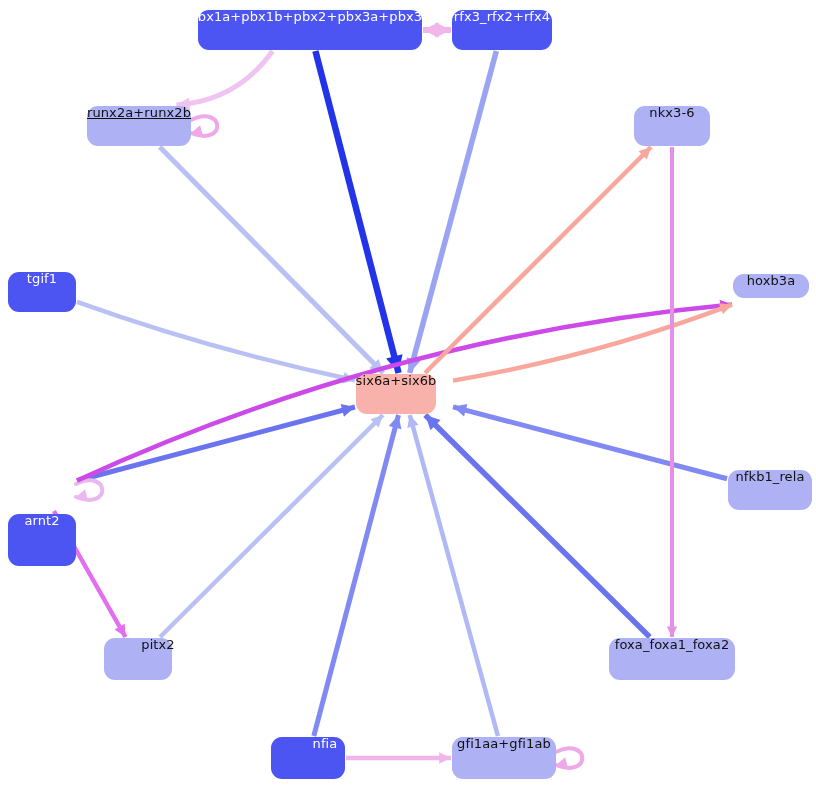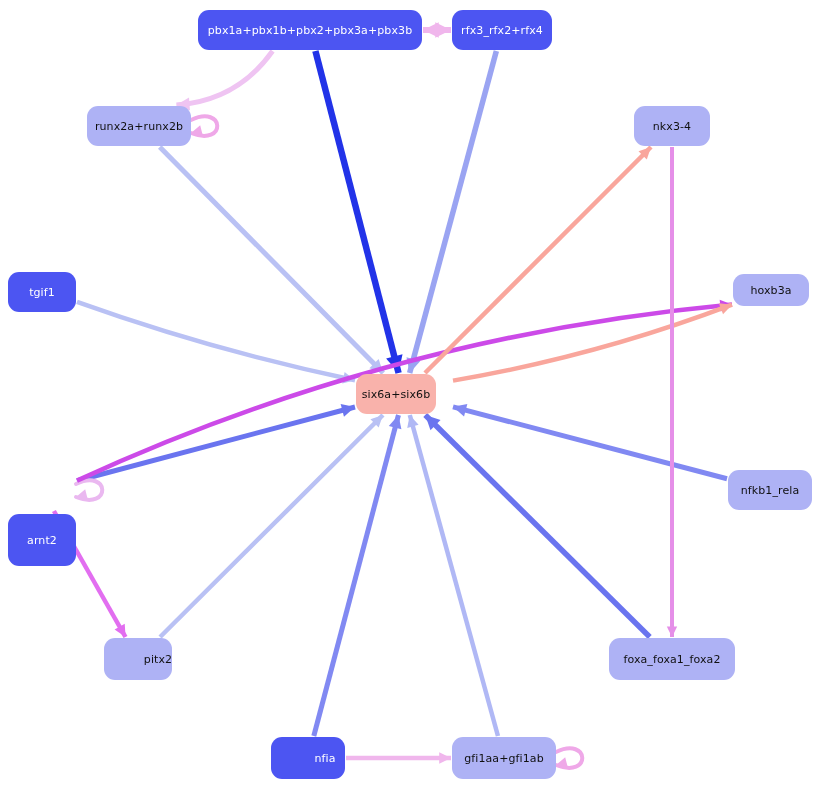--- a/index.html
+++ b/index.html
@@ -20,25 +20,24 @@
     left: 0;
     top: 0;
     width: 816px;
     height: 787px;
   }
   .node {
     position: absolute;
     box-sizing: border-box;
     border-radius: 11px;
     display: flex;
-    align-items: center;
     justify-content: center;
     text-align: center;
     white-space: nowrap;
-    font-size: 11px;
+    font-size: 13px;
     letter-spacing: 0.1px;
     line-height: 1;
     z-index: 5;
     user-select: none;
   }
   .node-dark {
     background: #4c55f2;
     color: #ffffff;
   }
   .node-light {
@@ -98,30 +97,30 @@
       <polygon points="732,304.6267029972752 723.0333051460718,314.2942477034835 718.8774166613407,303.33796571996015" fill="#f9a69c"></polygon>
       <path d="M 672 147 L 672 637" stroke="#e58fe8" stroke-width="4" fill="none" stroke-linecap="butt"></path>
       <polygon points="672,637 666.792,626.5 677.208,626.5" fill="#e58fe8"></polygon>
     </svg>
 <div class="node node-dark" style="left: 198px; top: 10px; width: 224px; height: 40px;">
       <span>pbx1a+pbx1b+pbx2+pbx3a+pbx3b</span>
     </div>
     <div class="node node-dark" style="left: 452px; top: 10px; width: 100px; height: 40px;">
       <span>rfx3_rfx2+rfx4</span>
     </div>
-    <div class="node node-light" style="left: 87px; top: 106px; width: 104px; height: 40px;">
+    <div class="node node-light" style="left: 87px; top: 106px; width: 104px; height: 40px; text-decoration: underline;">
       <span>runx2a+runx2b</span>
     </div>
     <div class="node node-light" style="left: 634px; top: 106px; width: 76px; height: 40px;">
-      <span>nkx3-4</span>
+      <span>nkx3-6</span>
     </div>
     <div class="node node-dark" style="left: 8px; top: 272px; width: 68px; height: 40px;">
       <span>tgif1</span>
     </div>
-    <div class="node node-light" style="left: 733px; top: 274px; width: 76px; height: 32px;">
+    <div class="node node-light" style="left: 733px; top: 274px; width: 76px; height: 24px;">
       <span>hoxb3a</span>
     </div>
     <div class="node node-target" style="left: 356px; top: 374px; width: 80px; height: 40px;">
       <span>six6a+six6b</span>
     </div>
     <div class="node node-dark" style="left: 8px; top: 470px; width: 68px; height: 52px; margin-top: 44px;">
       <span>arnt2</span>
     </div>
     <div class="node node-light" style="left: 728px; top: 470px; width: 84px; height: 40px;">
       <span>nfkb1_rela</span>

